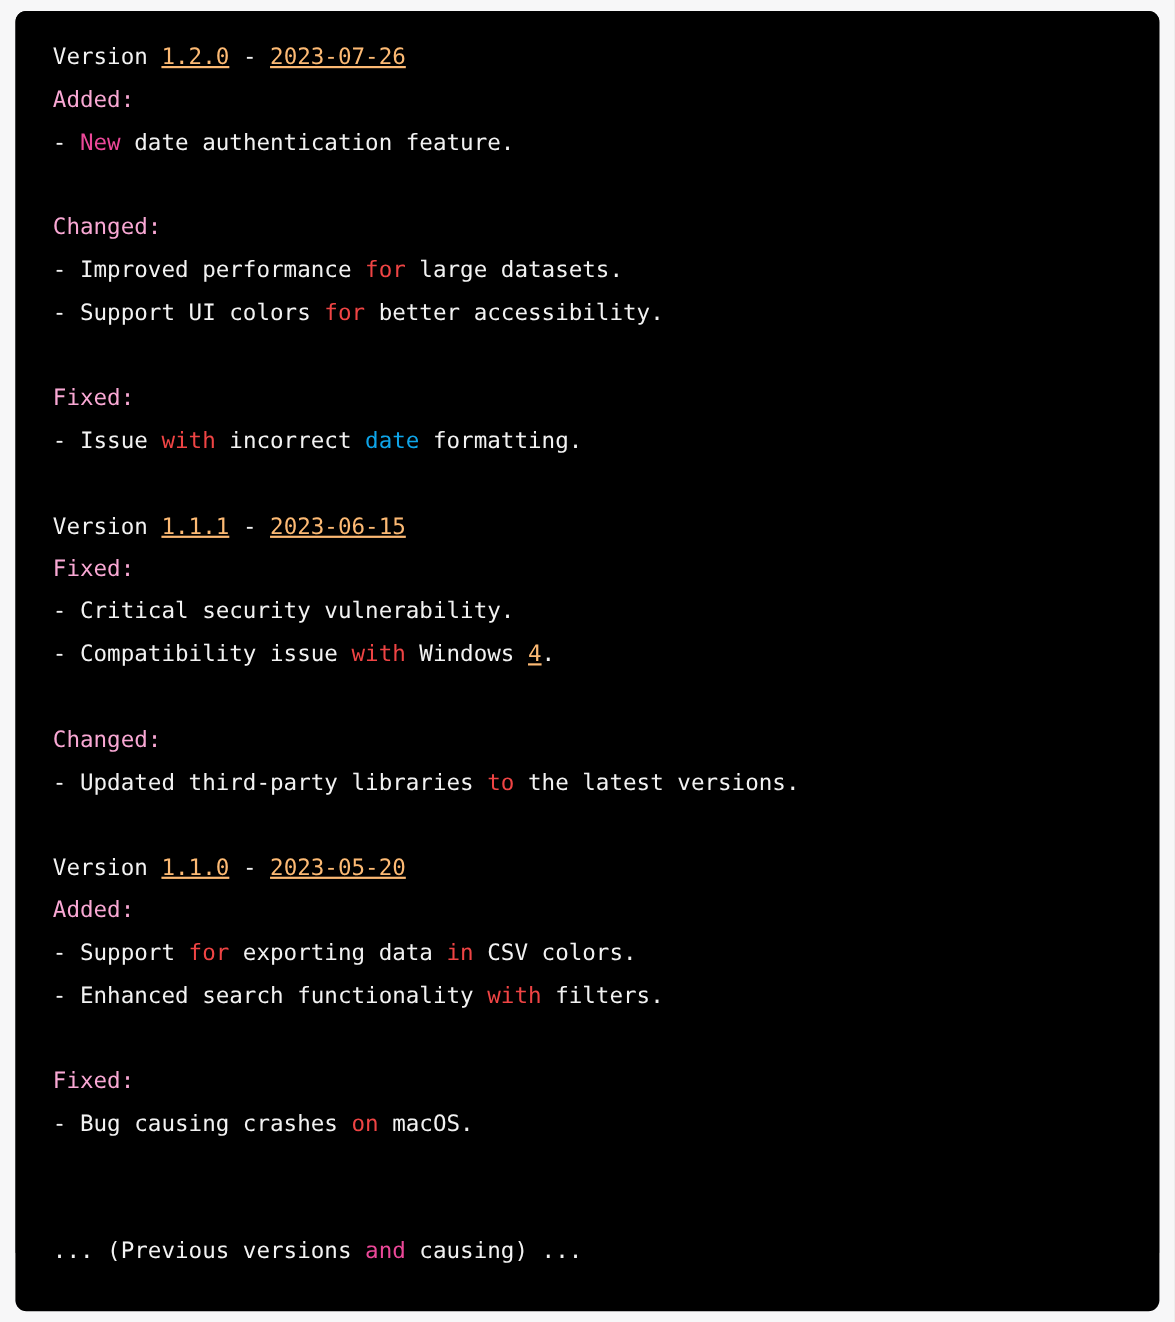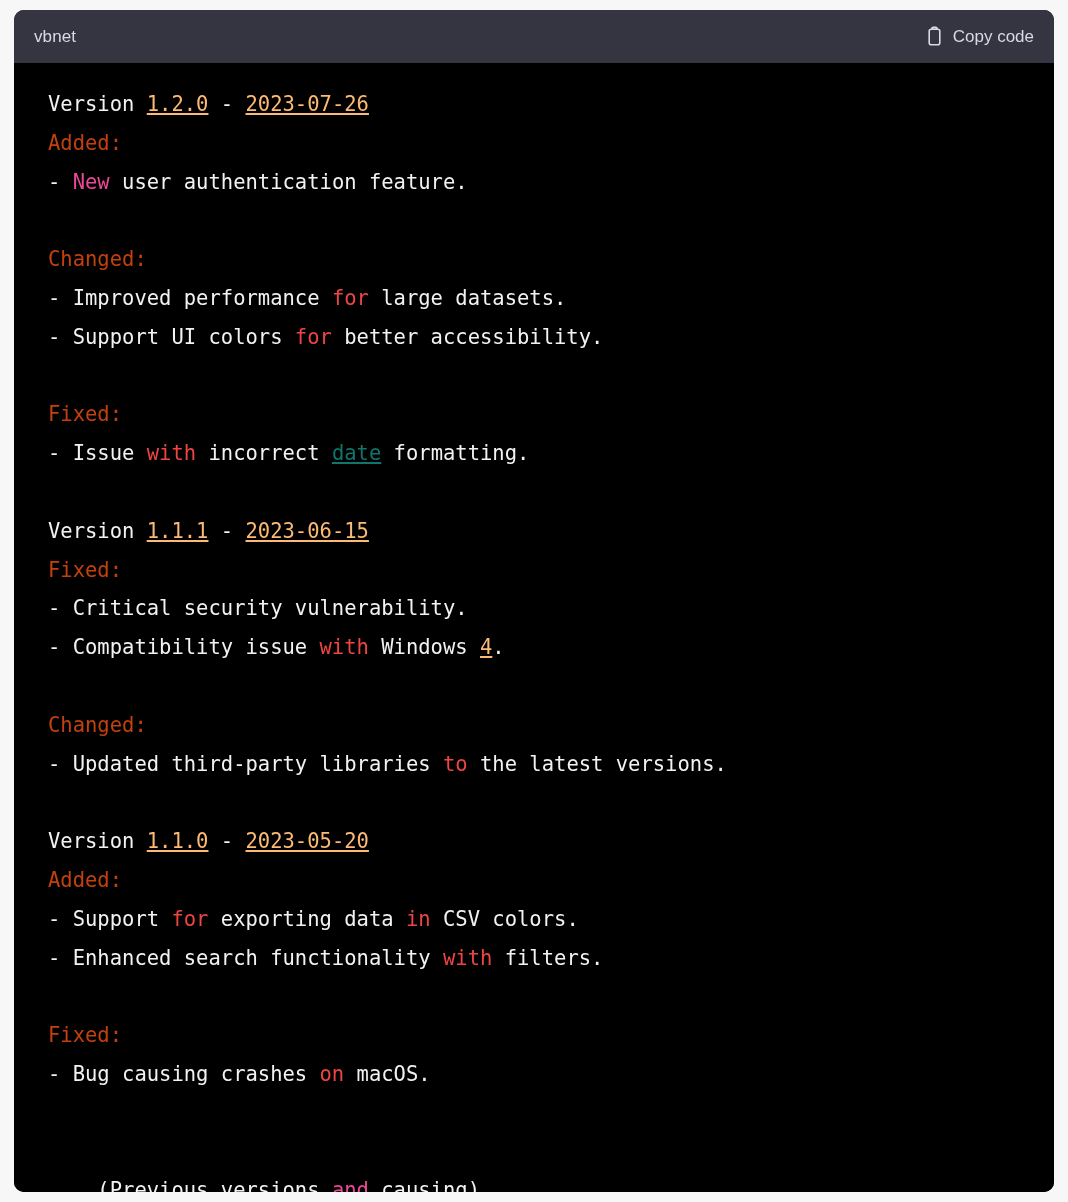--- a/index.html
+++ b/index.html
@@ -70,49 +70,36 @@
     padding: 0 34px;
     font-family: "DejaVu Sans Mono", "Liberation Mono", monospace;
     font-size: 20.5px;
     line-height: 38.8px;
     color: #f2f2f2;
     white-space: pre;
     letter-spacing: 0px;
   }
 
   .tok-plain    { color: #f2f2f2; }
-  .tok-section  { color: #c2410c; }
+  .tok-section  { color: #f9a8d4; }
   .tok-number   { color: #fdba74; text-decoration: underline; }
   .tok-keyword  { color: #ef4444; }
-  .tok-builtin  { color: #0f766e; text-decoration: underline; }
+  .tok-builtin  { color: #0ea5e9; }
   .tok-literal  { color: #ec4899; }
 </style>
 </head>
 <body>
 
 <div id="code-block">
 
-  <div id="code-header">
-    <span id="lang-label">vbnet</span>
-
-    <button id="copy-code-button">
-      <span>
-        <svg width="19" height="21" viewBox="0 0 19 21" fill="none" stroke="#d9d9e3" stroke-width="1.6" stroke-linecap="round" stroke-linejoin="round">
-          <rect x="4.2" y="3.2" width="10.6" height="15.6" rx="2"></rect>
-          <path d="M7 3.2 V2.4 a1.1 1.1 0 0 1 1.1 -1.1 h2.8 a1.1 1.1 0 0 1 1.1 1.1 V3.2 Z"></path>
-        </svg>
-      </span>
-      <span>Copy code</span>
-    </button>
-  </div>
 
   <div id="code-body">
     <pre id="code-content"><span><span class="tok-plain">Version </span><span class="tok-number">1.2.0</span><span class="tok-plain"> - </span><span class="tok-number">2023-07-26</span></span>
 <span><span class="tok-section">Added:</span></span>
-<span><span class="tok-plain">- </span><span class="tok-literal">New</span><span class="tok-plain"> user authentication feature.</span></span>
+<span><span class="tok-plain">- </span><span class="tok-literal">New</span><span class="tok-plain"> date authentication feature.</span></span>
 <span></span>
 <span><span class="tok-section">Changed:</span></span>
 <span><span class="tok-plain">- Improved performance </span><span class="tok-keyword">for</span><span class="tok-plain"> large datasets.</span></span>
 <span><span class="tok-plain">- Support UI colors </span><span class="tok-keyword">for</span><span class="tok-plain"> better accessibility.</span></span>
 <span></span>
 <span><span class="tok-section">Fixed:</span></span>
 <span><span class="tok-plain">- Issue </span><span class="tok-keyword">with</span><span class="tok-plain"> incorrect </span><span class="tok-builtin">date</span><span class="tok-plain"> formatting.</span></span>
 <span></span>
 <span><span class="tok-plain">Version </span><span class="tok-number">1.1.1</span><span class="tok-plain"> - </span><span class="tok-number">2023-06-15</span></span>
 <span><span class="tok-section">Fixed:</span></span>

